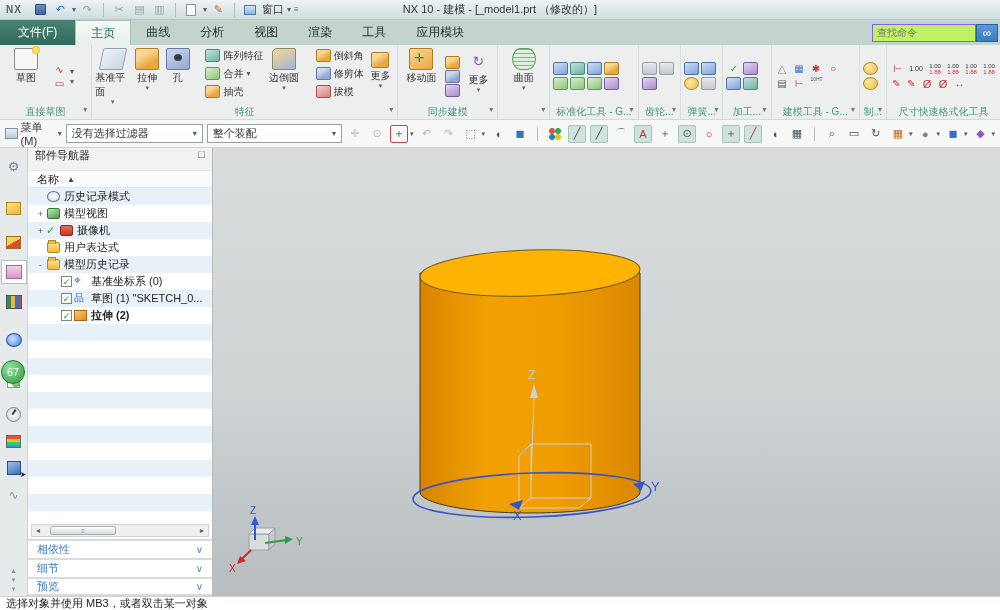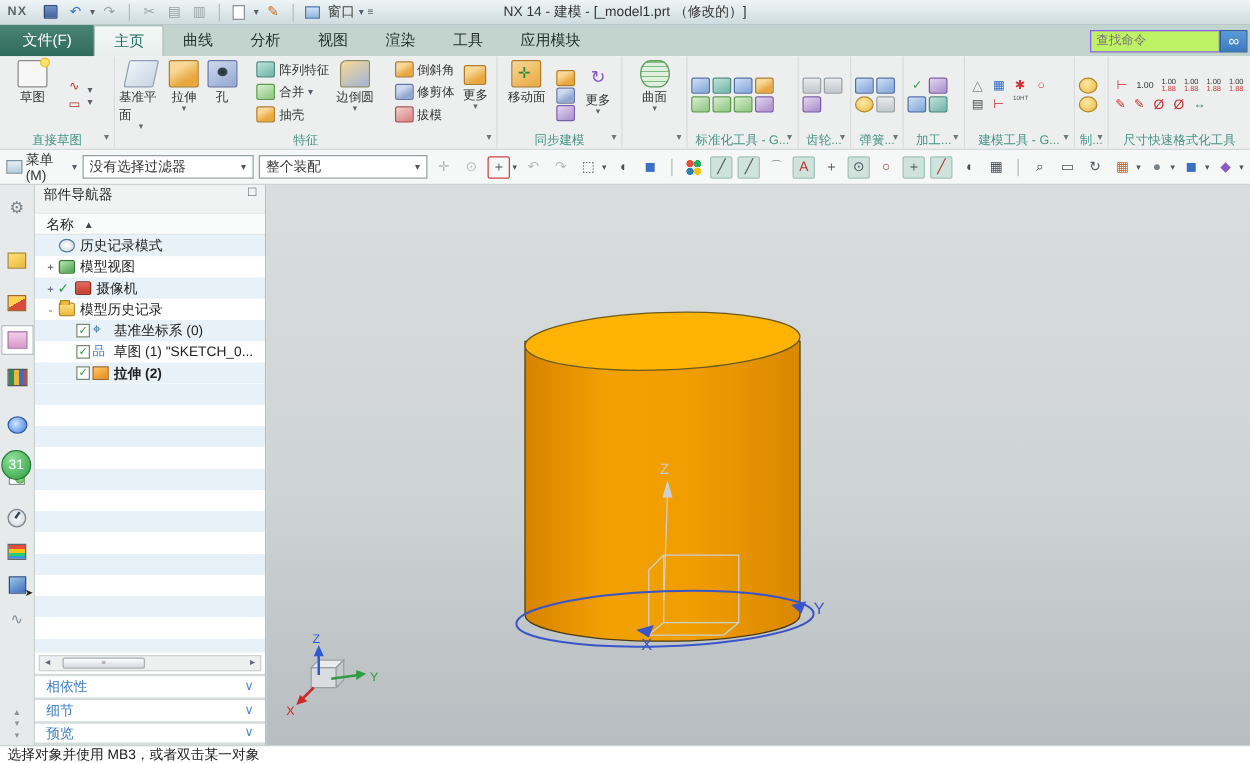--- a/index.html
+++ b/index.html
@@ -202,21 +202,21 @@
     <span class="tiny-arrow">▾</span>
     <span class="qbtn ico-brush">✎</span>
     <span class="sep-v"></span>
     <span class="qbtn">
         <span class="ico-window"></span>
       </span>
     <span>窗口</span>
     <span class="tiny-arrow">▾</span>
     <span class="tiny-arrow">≡</span>
   </div>
-  <div class="tb-title">NX 14 - 建模 - [_model1.prt （修改的）]</div>
+  <div class="tb-title">NX 10 - 建模 - [_model1.prt （修改的）]</div>
 </div>
 
 <div class="tabrow">
   <div class="file-btn">文件(F)</div>
   <div class="rtab active">主页</div>
   <div class="rtab">曲线</div>
   <div class="rtab">分析</div>
   <div class="rtab">视图</div>
   <div class="rtab">渲染</div>
   <div class="rtab">工具</div>
@@ -572,21 +572,21 @@
   <span class="ricon active">
       <span class="rp-part"></span>
     </span>
   <span class="ricon">
       <span class="rp-books"></span>
     </span>
   <span class="ricon" style="margin-top:20px;">
       <span class="rp-net"></span>
     </span>
   <div class="badge">
-      <span>31</span>
+      <span>67</span>
     </div>
   <span class="ricon" style="margin-top:22px;">
       <span class="rp-doc"></span>
     </span>
   <span class="ricon" style="margin-top:16px;">
       <span class="rp-clock"></span>
     </span>
   <span class="ricon">
       <span class="rp-palette"></span>
     </span>
@@ -619,20 +619,25 @@
     <div class="trow">
       <span class="exp">+</span>
       <span class="ti ti-views"></span>
       <span class="tlabel">模型视图</span>
     </div>
     <div class="trow">
       <span class="exp">+</span>
       <span class="chk-green">✓</span>
       <span class="ti ti-camera"></span>
       <span class="tlabel">摄像机</span>
+    </div>
+    <div class="trow">
+      <span class="exp"></span>
+      <span class="ti ti-folder"></span>
+      <span class="tlabel">用户表达式</span>
     </div>
     <div class="trow">
       <span class="exp">-</span>
       <span class="ti ti-folder"></span>
       <span class="tlabel">模型历史记录</span>
     </div>
     <div class="trow ind">
       <span class="exp"></span>
       <span class="cbx">✓</span>
       <span class="ti ti-csys"></span>

